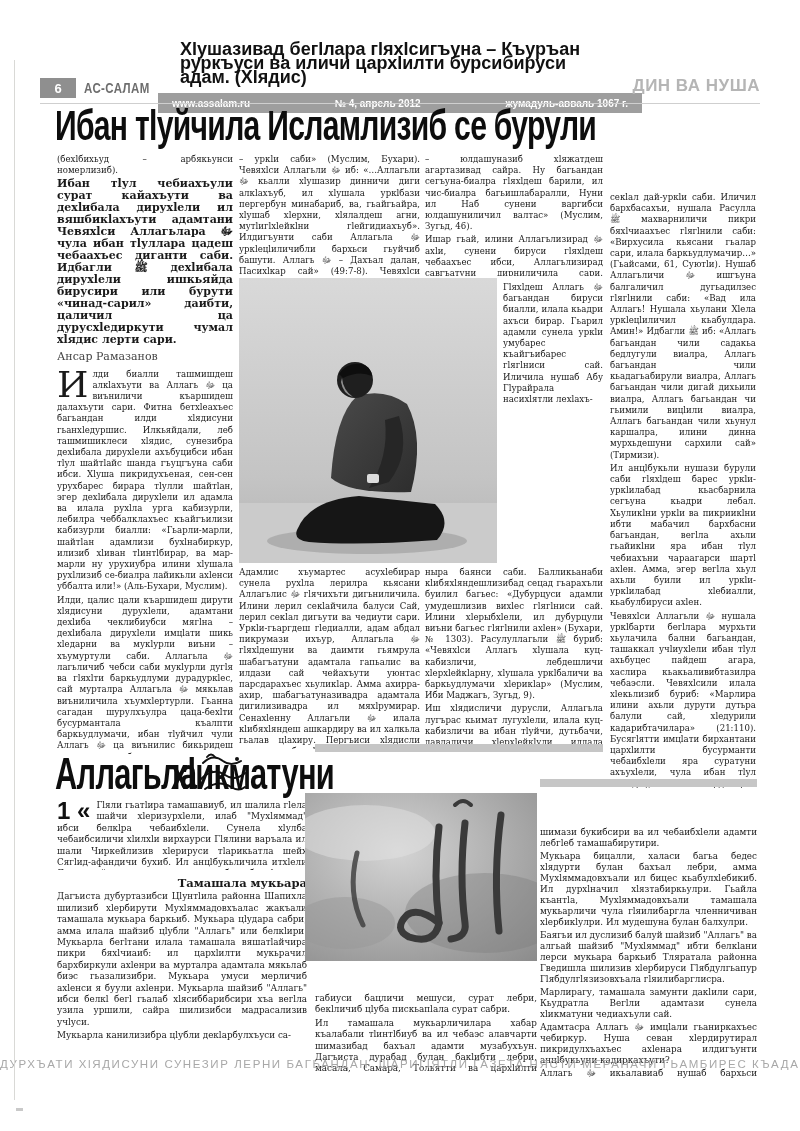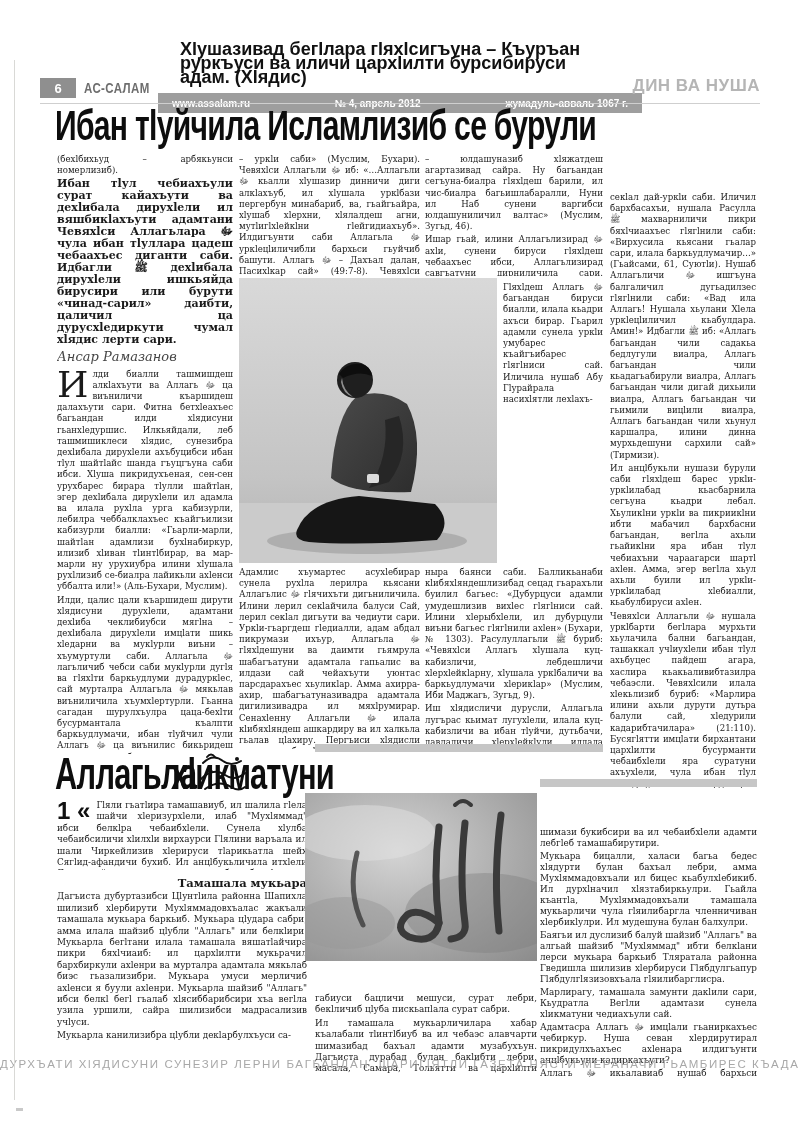--- a/index.html
+++ b/index.html
@@ -27,21 +27,21 @@
     transform:scaleX(.70);transform-origin:0 0;letter-spacing:-1px;}
   .headline2{position:absolute;left:55px;top:748px;height:52px;display:flex;align-items:center;}
   .headline2 .word{font-family:"Liberation Sans",sans-serif;font-weight:700;font-size:44px;color:#0d0d0d;
     white-space:nowrap;transform:scaleX(.70);transform-origin:0 50%;letter-spacing:-1px;}
   .calli{margin:0 -78px 0 -60px;}
   
   .col{position:absolute;text-align:justify;font-size:8.6px;line-height:11.2px;overflow:hidden;}
   .col p{margin:0 0 2px 0;}
   .col p.italic{}
   .col p.bold{font-weight:700;font-size:11px;line-height:12px;}
-  .col p.byline{font-style:italic;color:#444;margin:5px 0 6px 0;font-size:13px;}
+  .col p.byline{color:#444;margin:5px 0 6px 0;font-size:11px;}
   .dropcap-host p:first-child::first-letter{
     float:left;font-size:36px;line-height:30px;padding:1px 4px 0 0;font-weight:400;}
   
   .photo1{position:absolute;left:239px;top:278px;width:258px;height:285px;overflow:hidden;}
   .photo2{position:absolute;left:305px;top:793px;width:232px;height:168px;overflow:hidden;}
   .band{position:absolute;background:#c6c6c6;}
   
   .subhead{font-family:"DejaVu Serif",serif;font-weight:700;font-size:11.5px;margin:6px 0 2px 0;text-align:right;}
   .lead-marker{float:left;font-family:"Liberation Sans",sans-serif;font-weight:700;
     font-size:24px;line-height:22px;padding:0 6px 0 0;color:#111;}

